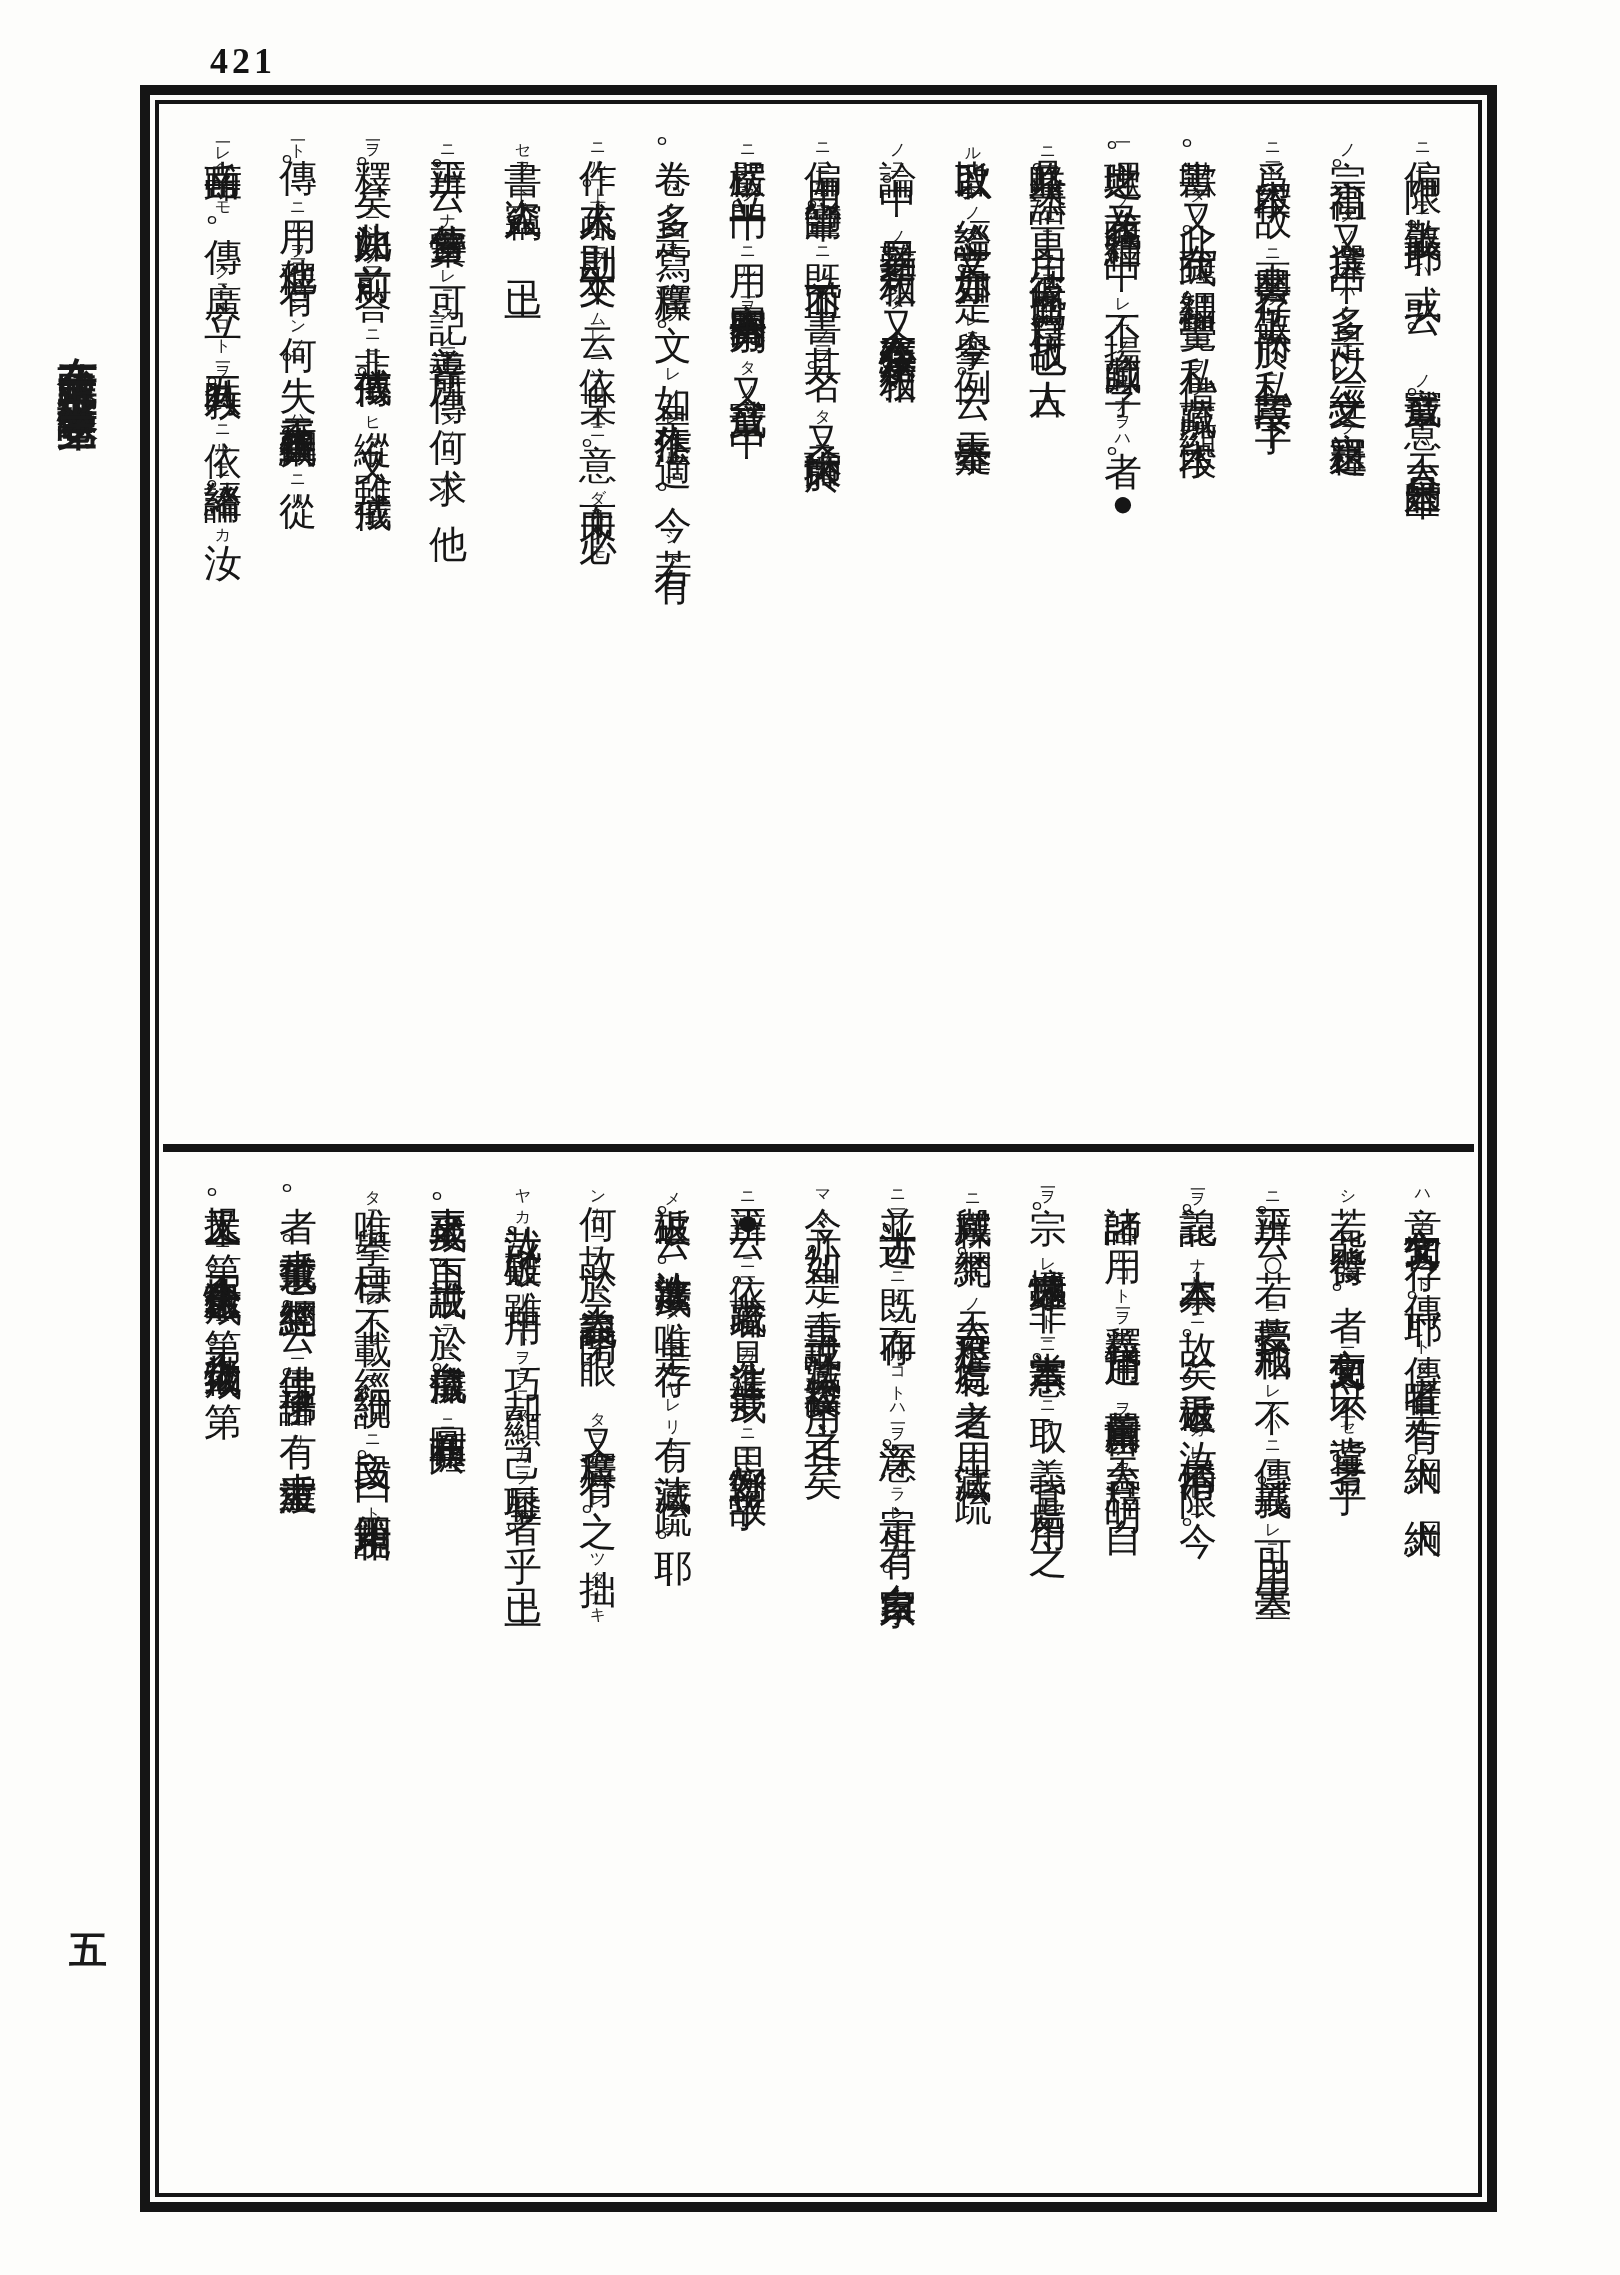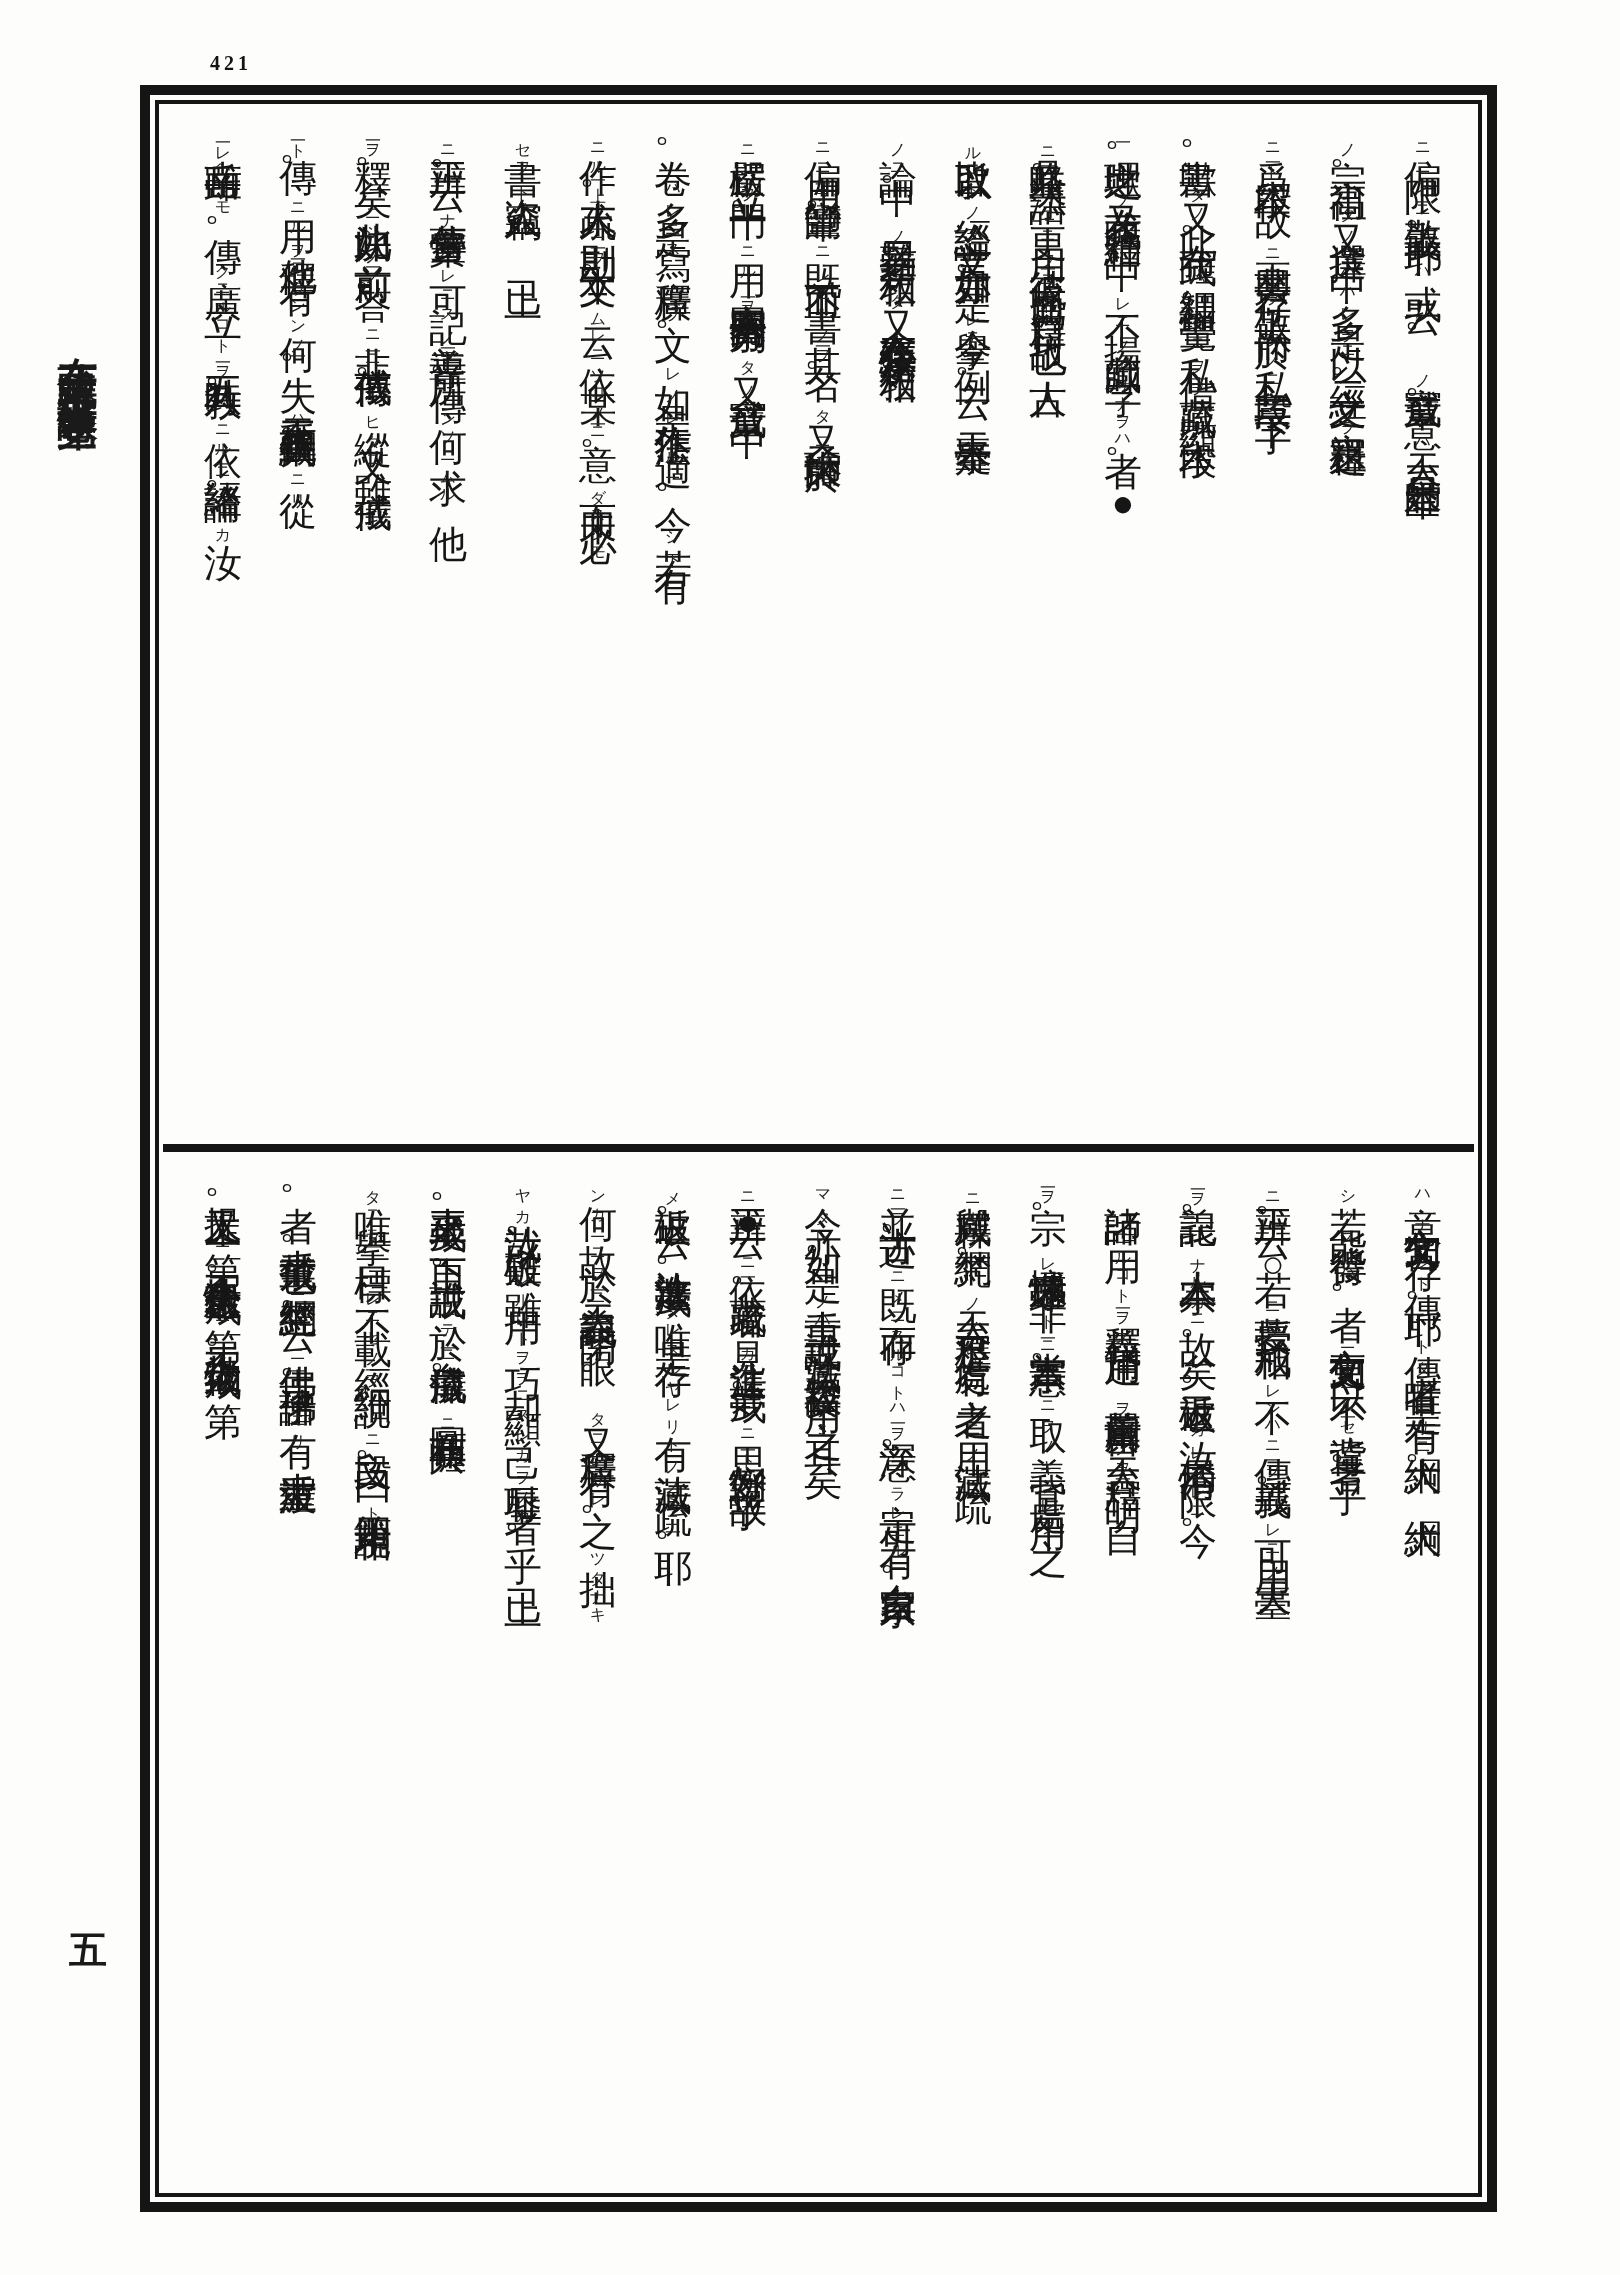--- a/index.html
+++ b/index.html
@@ -1,19 +1,19 @@
 <!DOCTYPE html>
 <html><head>
 <meta charset="utf-8">
 <style>
   html,body{margin:0;padding:0;background:#e8e8e4;}
   #page{position:relative;width:1621px;height:2275px;background:#fdfdfb;
         font-family:"Liberation Serif","DejaVu Serif",serif;color:#141414;overflow:hidden;}
   
-  #pageno{position:absolute;left:210px;top:52px;font-size:20px;font-weight:bold;
+  #pageno{position:absolute;left:210px;top:40px;font-size:36px;font-weight:bold;
           letter-spacing:4px;color:#141414;}
   
   #margin-title{position:absolute;left:57px;top:325px;writing-mode:vertical-rl;
           text-orientation:upright;font-size:40px;line-height:1;letter-spacing:6px;
           font-weight:bold;color:#1a1a1a;}
   
   #folio{position:absolute;left:69px;top:1925px;font-size:38px;font-weight:bold;color:#1a1a1a;}
   
   #frame{position:absolute;left:140px;top:85px;width:1357px;height:2127px;
          border:10px solid #151515;box-sizing:border-box;}

